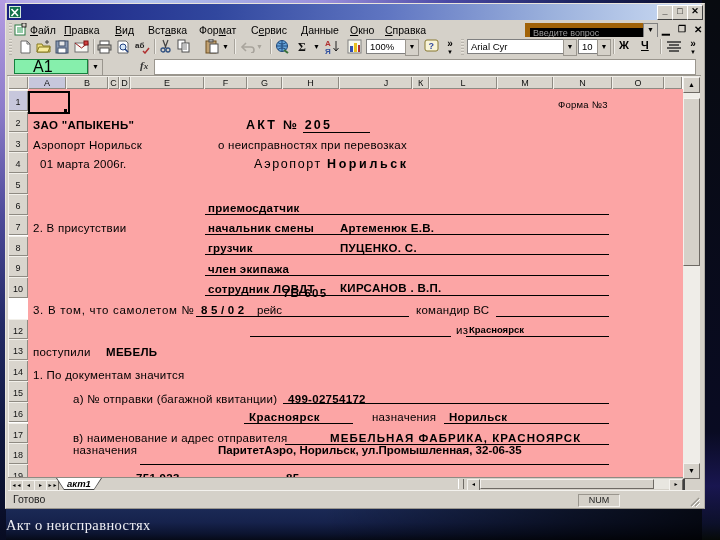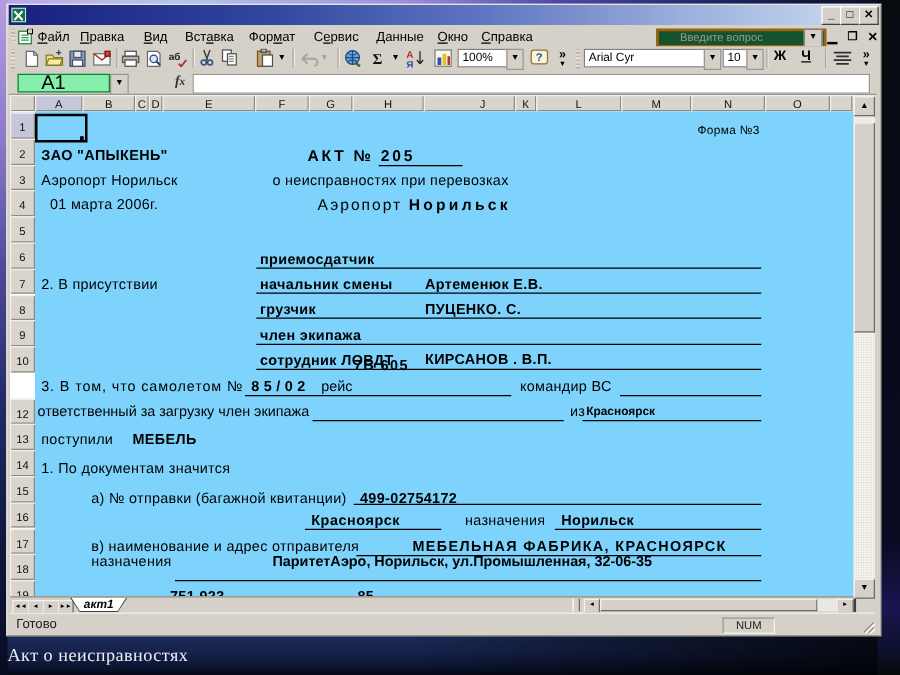--- a/index.html
+++ b/index.html
@@ -23,22 +23,22 @@
   #titlebar{left:7px;top:4px;width:694px;height:16px;
     background:linear-gradient(to right,#181f80 0%,#31479e 30%,#6076c2 55%,#9ab0dc 78%,#cfdef4 100%);}
   #titletext{left:24px;top:3px;color:#fff;font-size:10.5px;font-weight:bold;white-space:nowrap;}
   .tbtn{width:14px;height:13px;top:1px;background:#d5d1c9;
     border-top:1px solid #fff;border-left:1px solid #fff;
     border-right:1px solid #404040;border-bottom:1px solid #404040;
     color:#000;font-size:9px;font-weight:bold;text-align:center;line-height:11px;}
   #menubar{left:7px;top:21px;width:694px;height:16px;background:#d5d1c9;}
   .menuitem{top:3px;font-size:10.5px;color:#000;white-space:nowrap;}
   .grip{width:3px;background:repeating-linear-gradient(to bottom,#b8b4ac 0,#b8b4ac 1px,#e8e4dc 1px,#e8e4dc 2px,#d5d1c9 2px,#d5d1c9 3px);}
-  #qbox{left:518px;top:2px;width:115px;height:11px;background:#14532d;
-    border:2px solid #a16207;font-size:9px;color:#999;padding-left:17px;line-height:11px;}
+  #qbox{left:518px;top:2px;width:115px;height:11px;background:#000000;
+    border:5px solid #a16207;font-size:9px;color:#999;padding-left:3px;line-height:11px;}
   #qdrop{left:636px;top:2px;width:13px;height:13px;background:#d5d1c9;border:1px solid #808080;
     font-size:7px;text-align:center;line-height:12px;color:#000;}
   .wbtn{top:3px;font-size:10px;color:#000;font-weight:bold;}
   #toolbar{left:7px;top:37px;width:694px;height:20px;background:#d5d1c9;
     border-bottom:1px solid #c0bcb4;}
   .sep{position:absolute;width:1px;height:15px;top:2px;background:#a8a49c;border-right:1px solid #efede8;}
   .combo{background:#fff;border:1px solid #808080;height:13px;font-size:9.5px;color:#000;
     padding-left:3px;line-height:13px;}
   .cdrop{width:12px;height:15px;background:#d5d1c9;border:1px solid #9a968e;
     font-size:7px;text-align:center;line-height:13px;color:#000;}
@@ -52,21 +52,21 @@
   #fx{left:133px;top:2px;font-size:11px;font-style:italic;font-family:"Liberation Serif",serif;font-weight:bold;color:#333;}
   #ffield{left:147px;top:2px;width:540px;height:14px;background:#fff;border:1px solid #9a968e;}
   #gridwrap{left:8px;top:76px;width:675px;height:401px;background:#fff;overflow:hidden;}
   .colhdr{top:0;height:13px;background:#d9d5cd;
     box-shadow:inset 1px 1px 0 #f2f0ea,inset -1px -1px 0 #8e8a82;
     font-size:9px;color:#111;text-align:center;line-height:14px;}
   .rowhdr{left:0;width:20px;background:#d9d5cd;
     box-shadow:inset 1px 1px 0 #f2f0ea,inset -1px -1px 0 #8e8a82;
     font-size:9px;color:#111;text-align:center;}
   .selhdr{background:#c7c7dc;}
-  #canvas{left:20px;top:13px;width:655px;height:388px;background:#7dd3fc;overflow:hidden;}
+  #canvas{left:20px;top:13px;width:655px;height:388px;background:#fca5a5;overflow:hidden;}
   #vsb{left:683px;top:76px;width:17px;height:401px;background:#efede8;z-index:3;
     background-image:radial-gradient(#ffffff 30%, transparent 30%),radial-gradient(#d8d4cc 30%, transparent 30%);
     background-size:2px 2px;background-position:0 0,1px 1px;}
   .sbtn{position:absolute;background:#d5d1c9;border-top:1px solid #f4f2ee;border-left:1px solid #f4f2ee;
     border-right:1px solid #6e6a64;border-bottom:1px solid #6e6a64;
     font-size:7px;color:#000;text-align:center;}
   .t{position:absolute;font-size:11.5px;color:#000;white-space:nowrap;letter-spacing:0.25px;}
   .b{font-weight:bold;letter-spacing:0.3px;}
   .ul{position:absolute;height:1px;background:#000;}
   #tabbar{left:8px;top:477px;width:692px;height:13px;background:#d5d1c9;border-top:1px solid #8e8a82;}
@@ -284,21 +284,20 @@
     <span class="t b" style="left:180px;top:194.1px;font-size:11.5px;">сотрудник ЛОВДТ</span>
     <span class="t b" style="left:312px;top:193.0px;font-size:11.5px;">КИРСАНОВ . В.П.</span>
     <div class="ul" style="left:177px;top:206.3px;width:404px;"></div>
     <span class="t" style="left:5px;top:214.5px;font-size:11.5px;letter-spacing:0.7px;">3. В том, что самолетом №</span>
     <span class="t b" style="left:173px;top:214.5px;font-size:11.5px;letter-spacing:3.6px;">85/02</span>
     <span class="t" style="left:229px;top:214.5px;font-size:11.5px;letter-spacing:0;">рейс</span>
     <span class="t b" style="left:255px;top:198px;font-size:11.5px;letter-spacing:1.2px;">7Б 605</span>
     <span class="t" style="left:388px;top:214.5px;font-size:11.5px;">командир ВС</span>
     <div class="ul" style="left:168px;top:226.6px;width:213px;"></div>
     <div class="ul" style="left:468px;top:226.6px;width:113px;"></div>
-    <span class="t" style="left:2px;top:234.9px;font-size:11.5px;letter-spacing:0;">ответственный за загрузку член экипажа</span>
     <span class="t" style="left:428px;top:234.9px;font-size:11.5px;">из</span>
     <span class="t b" style="left:441px;top:234.9px;font-size:9.5px;letter-spacing:0;">Красноярск</span>
     <div class="ul" style="left:222px;top:247.0px;width:201px;"></div>
     <div class="ul" style="left:438px;top:247.0px;width:143px;"></div>
     <span class="t" style="left:5px;top:257.0px;font-size:11.5px;">поступили</span>
     <span class="t b" style="left:78px;top:257.0px;font-size:11.5px;">МЕБЕЛЬ</span>
     <span class="t" style="left:5px;top:279.5px;font-size:11.5px;">1. По документам значится</span>
     <span class="t" style="left:45px;top:303.7px;font-size:11.5px;">а) № отправки (багажной квитанции)</span>
     <span class="t b" style="left:260px;top:303.7px;font-size:11.5px;">499-02754172</span>
     <div class="ul" style="left:255px;top:313.5px;width:326px;"></div>

